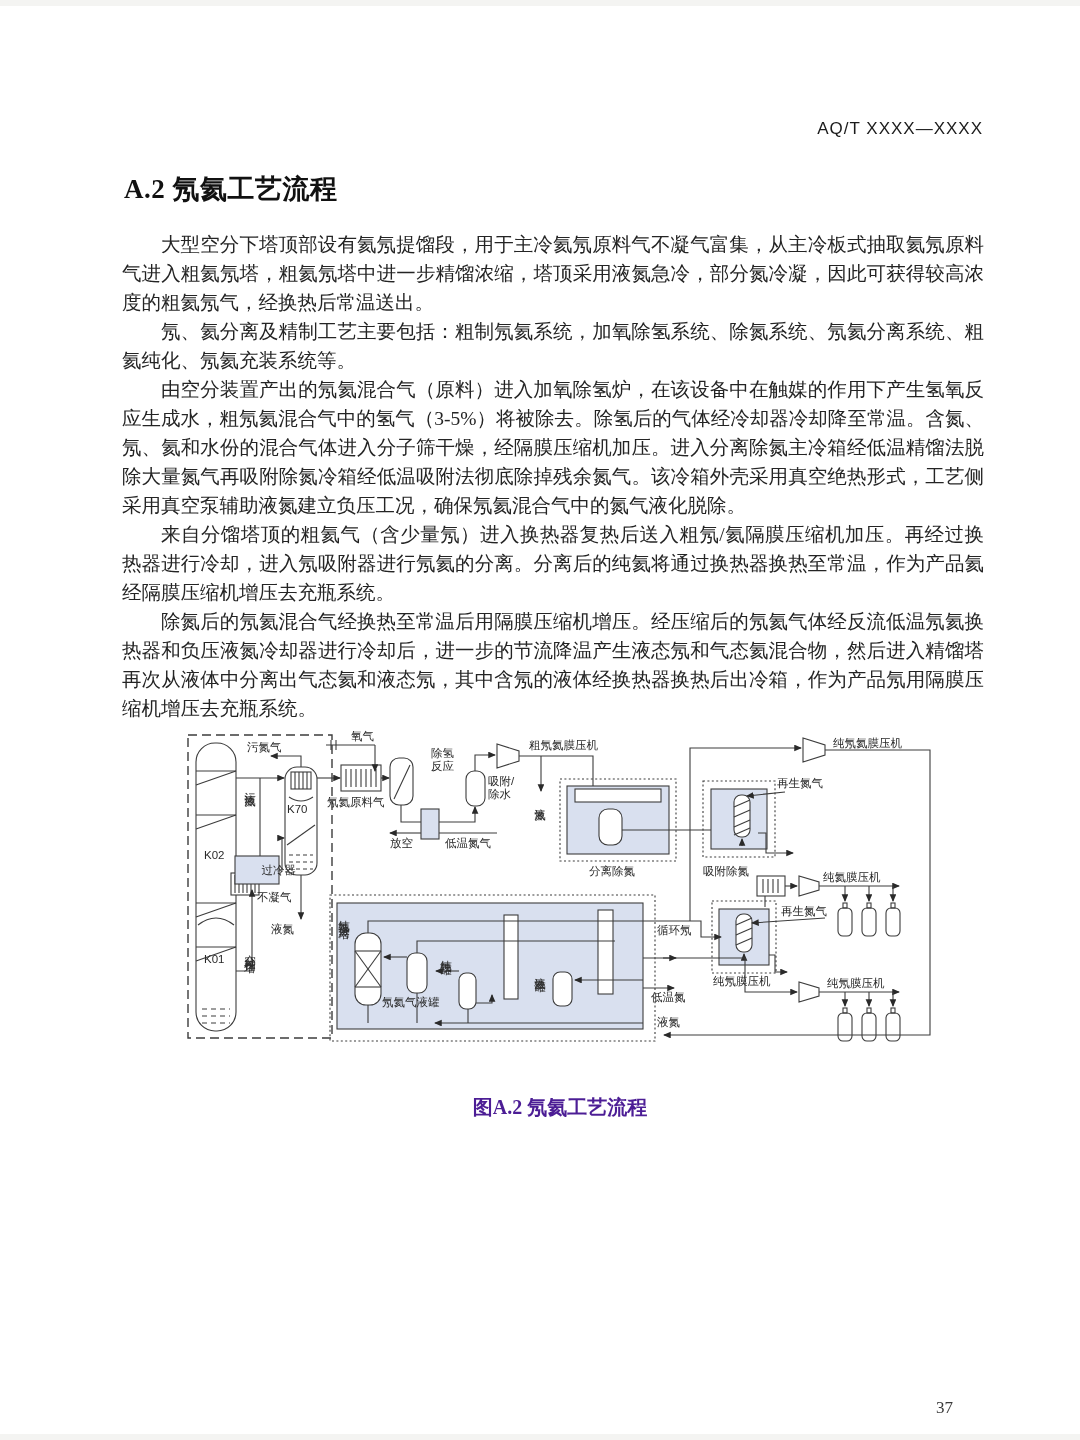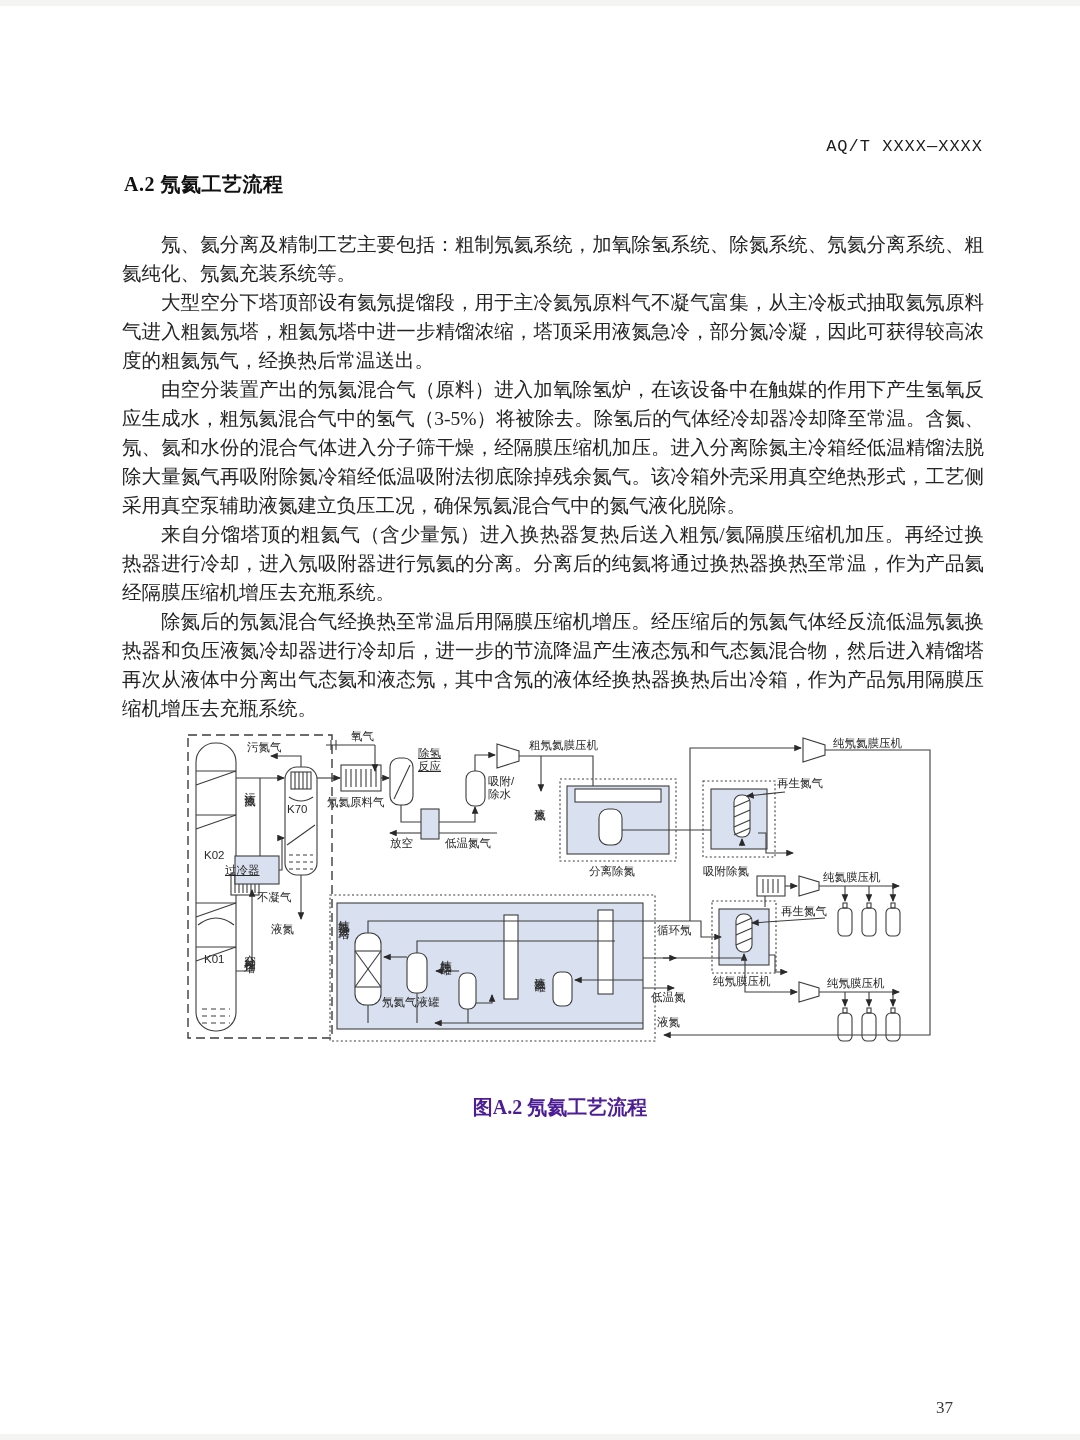--- a/index.html
+++ b/index.html
@@ -1,47 +1,47 @@
 <!DOCTYPE html>
 <html><head>
 <meta charset="utf-8">
 <style>
   * { margin:0; padding:0; box-sizing:border-box; }
   html,body { width:1080px; height:1440px; background:#ffffff; }
   body { position:relative; font-family:"Liberation Serif",serif; color:#222; overflow:hidden; }
   .edge-top { position:absolute; top:0; left:0; width:100%; height:6px; background:#f4f4f2; }
   .edge-bottom { position:absolute; bottom:0; left:0; width:100%; height:6px; background:#f4f4f2; }
-  .doc-code { position:absolute; top:137px; right:97px; font-family:Liberation Mono, monospace;
+  .doc-code { position:absolute; top:119px; right:97px; font-family:Liberation Sans, sans-serif;
               font-size:17px; letter-spacing:1px; color:#1b1b1b; }
-  .sec-heading { position:absolute; top:171px; left:124px; font-size:20px; font-weight:bold;
+  .sec-heading { position:absolute; top:171px; left:124px; font-size:27px; font-weight:bold;
                  letter-spacing:0.5px; color:#111; }
   .body-text { position:absolute; top:230px; left:122px; width:862px; }
   .body-text p { font-size:19.5px; line-height:29px; text-align:justify; text-indent:2em; color:#242424; }
   .figure { position:absolute; top:725px; left:185px; width:750px; height:345px; }
   .figure svg { position:absolute; top:0; left:0; }
   .dl { position:absolute; font-family:"Liberation Sans",sans-serif; font-size:11.5px; color:#2a2a2a;
         white-space:nowrap; line-height:13px; }
   .dl.v { writing-mode:vertical-rl; text-orientation:upright; letter-spacing:2px; white-space:normal; }
-  .dl.c { text-align:left;text-decoration:underline; }
+  .dl.c { text-align:right; }
   .fig-caption { position:absolute; top:1094px; left:185px; width:750px; text-align:center;
                  font-size:20px; font-weight:bold; color:#4c1d95; }
   .page-num { position:absolute; top:1398px; left:936px; font-size:17px; color:#3a3a3a;text-align:center; }
 </style>
 </head>
 <body>
 
 <div class="edge-top"></div>
 <div class="edge-bottom"></div>
 
 <div class="doc-code">AQ/T XXXX—XXXX</div>
 <div class="sec-heading">A.2  氖氦工艺流程</div>
 
 <div class="body-text">
+  <p>大型空分下塔顶部设有氦氖提馏段，用于主冷氦氖原料气不凝气富集，从主冷板式抽取氦氖原料气进入粗氦氖塔，粗氦氖塔中进一步精馏浓缩，塔顶采用液氮急冷，部分氮冷凝，因此可获得较高浓度的粗氦氖气，经换热后常温送出。</p>
   <p>氖、氦分离及精制工艺主要包括：粗制氖氦系统，加氧除氢系统、除氮系统、氖氦分离系统、粗氦纯化、氖氦充装系统等。</p>
-  <p>大型空分下塔顶部设有氦氖提馏段，用于主冷氦氖原料气不凝气富集，从主冷板式抽取氦氖原料气进入粗氦氖塔，粗氦氖塔中进一步精馏浓缩，塔顶采用液氮急冷，部分氮冷凝，因此可获得较高浓度的粗氦氖气，经换热后常温送出。</p>
   <p>由空分装置产出的氖氦混合气（原料）进入加氧除氢炉，在该设备中在触媒的作用下产生氢氧反应生成水，粗氖氦混合气中的氢气（3-5%）将被除去。除氢后的气体经冷却器冷却降至常温。含氮、氖、氦和水份的混合气体进入分子筛干燥，经隔膜压缩机加压。进入分离除氮主冷箱经低温精馏法脱除大量氮气再吸附除氮冷箱经低温吸附法彻底除掉残余氮气。该冷箱外壳采用真空绝热形式，工艺侧采用真空泵辅助液氮建立负压工况，确保氖氦混合气中的氮气液化脱除。</p>
   <p>来自分馏塔顶的粗氦气（含少量氖）进入换热器复热后送入粗氖/氦隔膜压缩机加压。再经过换热器进行冷却，进入氖吸附器进行氖氦的分离。分离后的纯氦将通过换热器换热至常温，作为产品氦经隔膜压缩机增压去充瓶系统。</p>
   <p>除氮后的氖氦混合气经换热至常温后用隔膜压缩机增压。经压缩后的氖氦气体经反流低温氖氦换热器和负压液氮冷却器进行冷却后，进一步的节流降温产生液态氖和气态氦混合物，然后进入精馏塔再次从液体中分离出气态氦和液态氖，其中含氖的液体经换热器换热后出冷箱，作为产品氖用隔膜压缩机增压去充瓶系统。</p>
 </div>
 
 <div class="figure">
 <svg width="750" height="345" viewBox="0 0 750 345">
   <defs>
     <marker id="ar" viewBox="0 0 8 8" refX="7" refY="3.5" markerWidth="7" markerHeight="7" orient="auto">
       <path d="M0,0 L8,3.5 L0,7 z" fill="#2a2a2a"></path>
@@ -224,21 +224,21 @@
       <line x1="283" y1="284" x2="283" y2="298"></line>
     </g>
   </g>
 </svg>
 
   <div class="dl" style="left:62px;top:16px">污氮气</div>
   <div class="dl v" style="left:58px;top:58px">污液氮</div>
   <div class="dl" style="left:102px;top:78px">K70</div>
   <div class="dl" style="left:19px;top:124px">K02</div>
   <div class="dl" style="left:19px;top:228px">K01</div>
-  <div class="dl c" style="left:40px;top:139px;width:63px">过冷器</div>
+  <div class="dl c" style="left:48px;top:139px;width:63px">过冷器</div>
   <div class="dl" style="left:72px;top:166px">不凝气</div>
   <div class="dl" style="left:86px;top:198px">液氮</div>
   <div class="dl v" style="left:58px;top:220px">空分精馏塔</div>
   <div class="dl" style="left:166px;top:5px">氧气</div>
   <div class="dl" style="left:142px;top:71px">氖氦原料气</div>
   <div class="dl c" style="left:233px;top:22px;width:36px;white-space:pre-line">除氢
 反应</div>
   <div class="dl" style="left:205px;top:112px">放空</div>
   <div class="dl" style="left:260px;top:112px">低温氮气</div>
   <div class="dl" style="left:303px;top:50px;white-space:pre-line">吸附/

